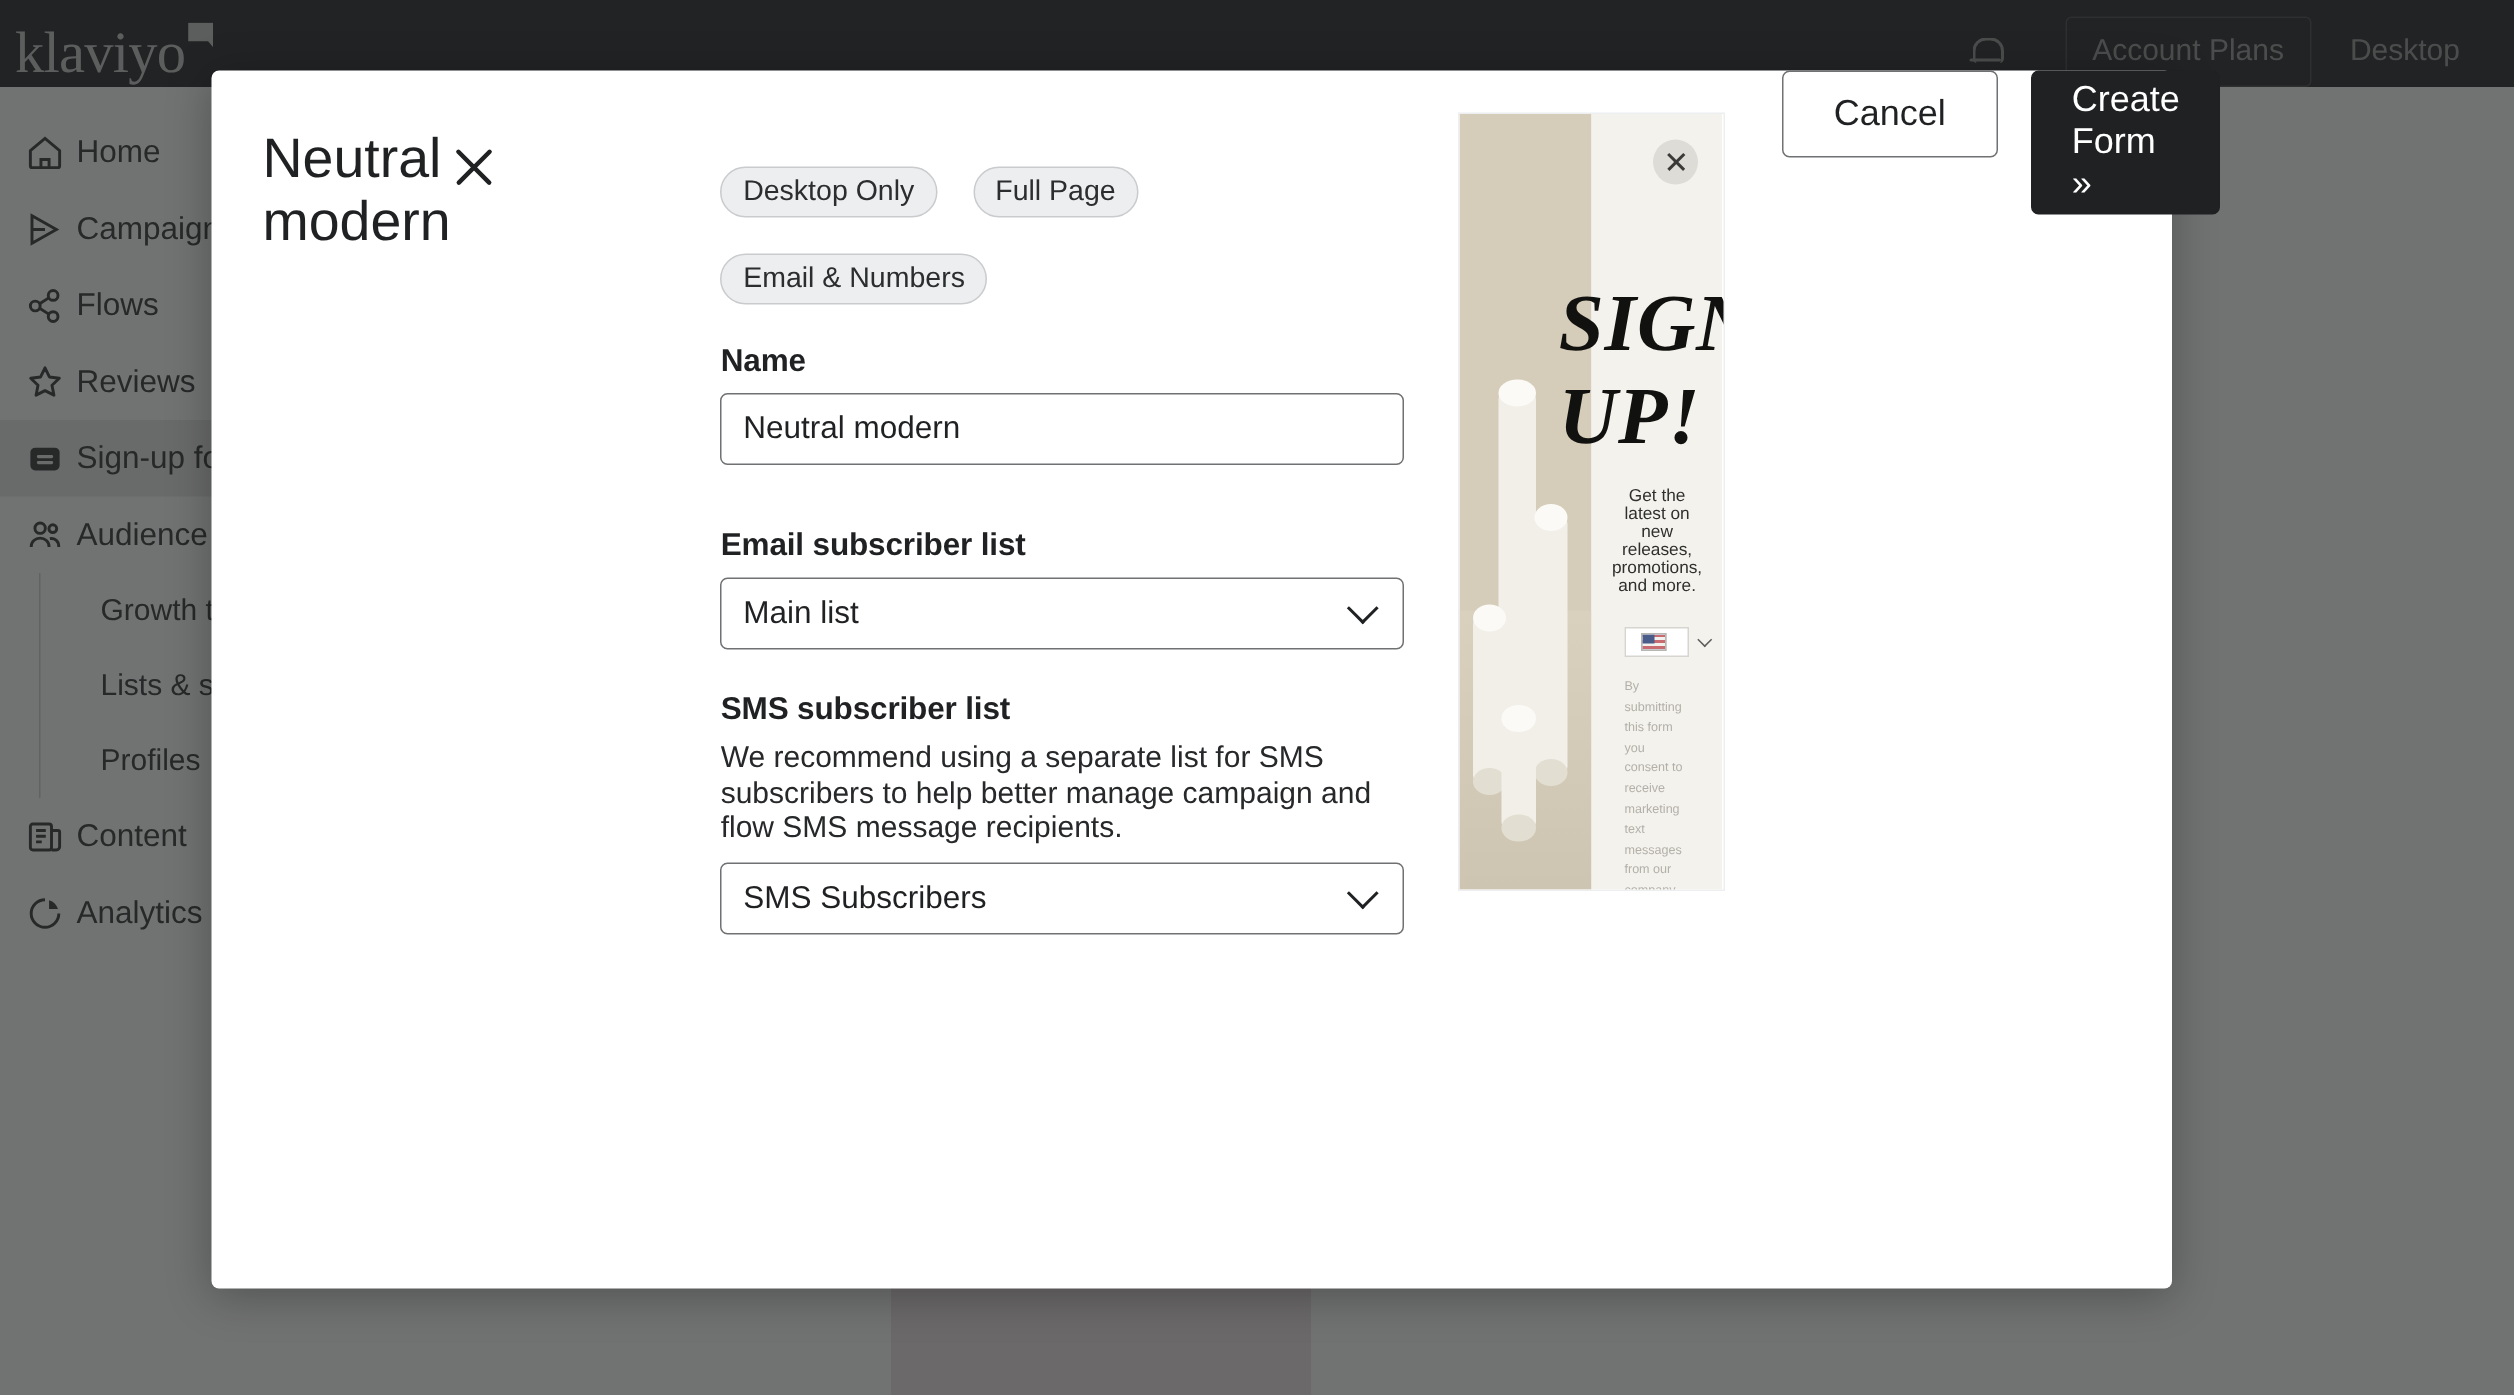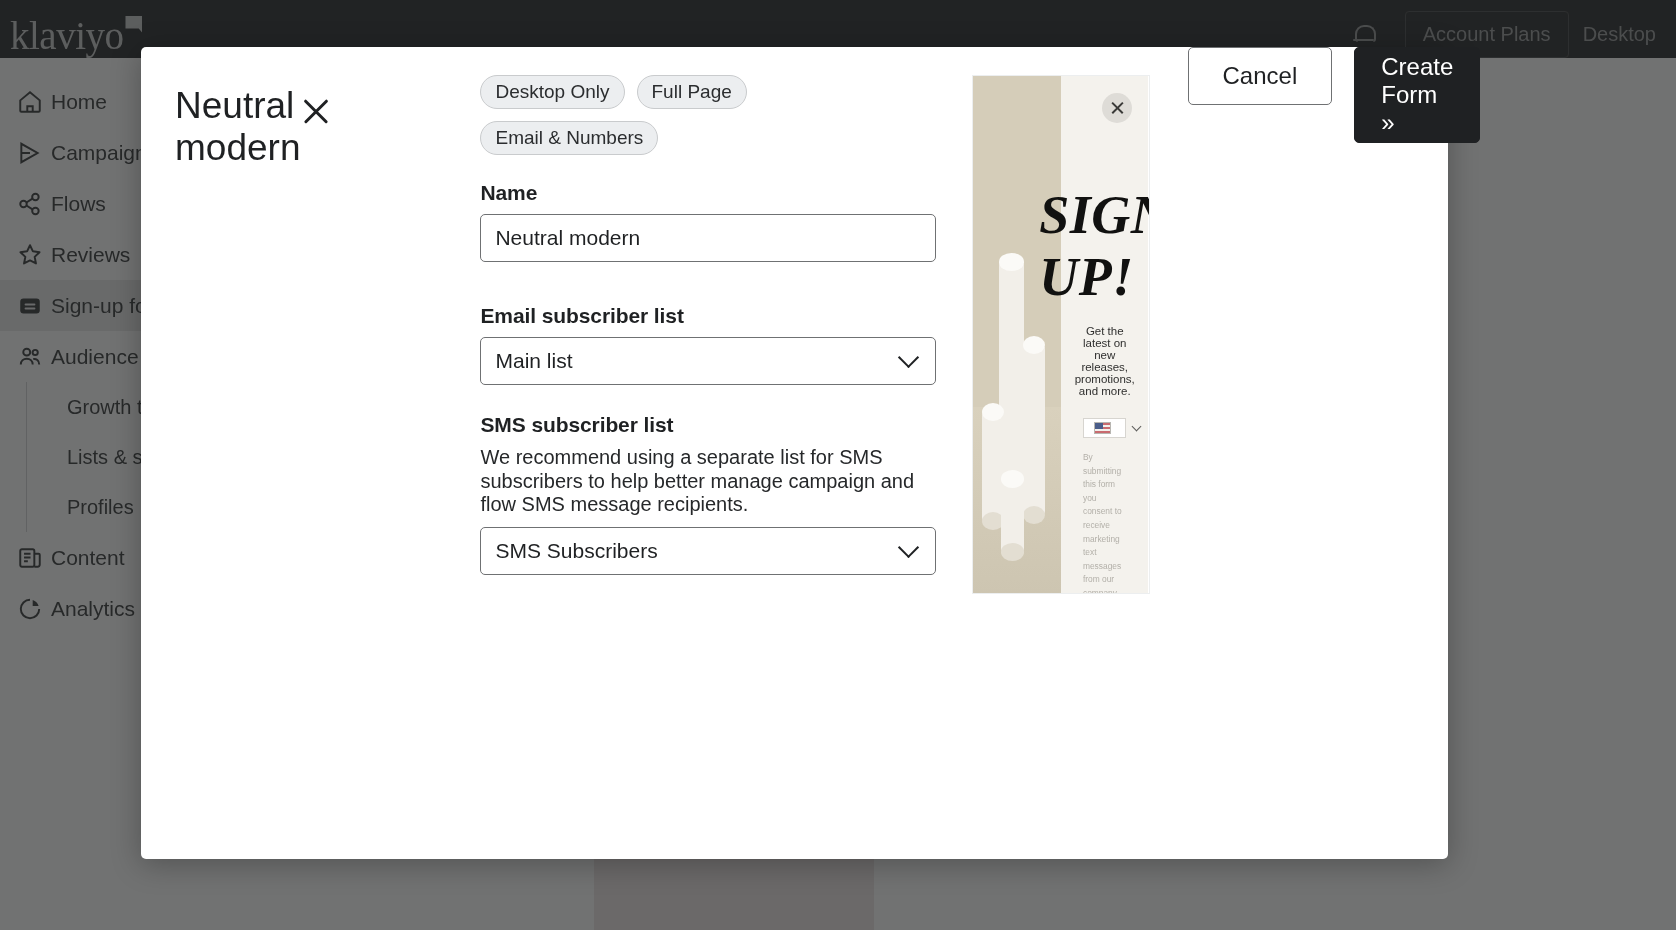--- a/index.html
+++ b/index.html
@@ -45,21 +45,21 @@
     border-radius: 50%; position: relative; margin-right: 13px;
     flex: none;
   }
   .search-glass::after {
     content: ""; position: absolute; width: 2.3px; height: 8px;
     background: #c2c4c6; right: -3px; bottom: -5px;
     transform: rotate(-45deg); border-radius: 2px;
   }
   #topbar-right {
     margin-left: auto; display: flex; align-items: center;
-    gap: 0; padding-right: 6px;
+    gap: 12px; padding-right: 22px;
   }
   .bell-icon {
     width: 22px; height: 24px; position: relative; margin-right: 30px;
   }
   .bell-icon::before {
     content: ""; position: absolute; left: 2px; top: 2px;
     width: 17px; height: 15px;
     border: 2.2px solid #9b9d9f;
     border-radius: 9px 9px 3px 3px; border-bottom: none;
   }
@@ -131,21 +131,21 @@
   #modal-close::before { transform: rotate(45deg); }
   #modal-close::after  { transform: rotate(-45deg); }
   #header-divider {
     height: 1px; background: #d8dadc; margin: 27px 38px 0 34px;
   }
   #modal-body {
     display: flex; padding: 28px 38px 0 34px; gap: 36px; flex: 1;
   }
   #form-col { width: 456px; flex: none; }
 
-  .chips { display: flex; flex-wrap: wrap; gap: 12px; margin-bottom: 26px; }
+  .chips { display: flex; flex-wrap: wrap; gap: 24px; margin-bottom: 26px; margin-top: 36px; }
   .chip {
     border: 1px solid #c9cbcd; background: #eceef0;
     border-radius: 20px; padding: 5px 14px;
     font-size: 19px; color: #2b2d2f;
   }
   .field-label {
     font-size: 21px; color: #1f2123; font-weight: 700;
     margin-bottom: 9px; letter-spacing: -0.1px;
   }
   .field-help {

